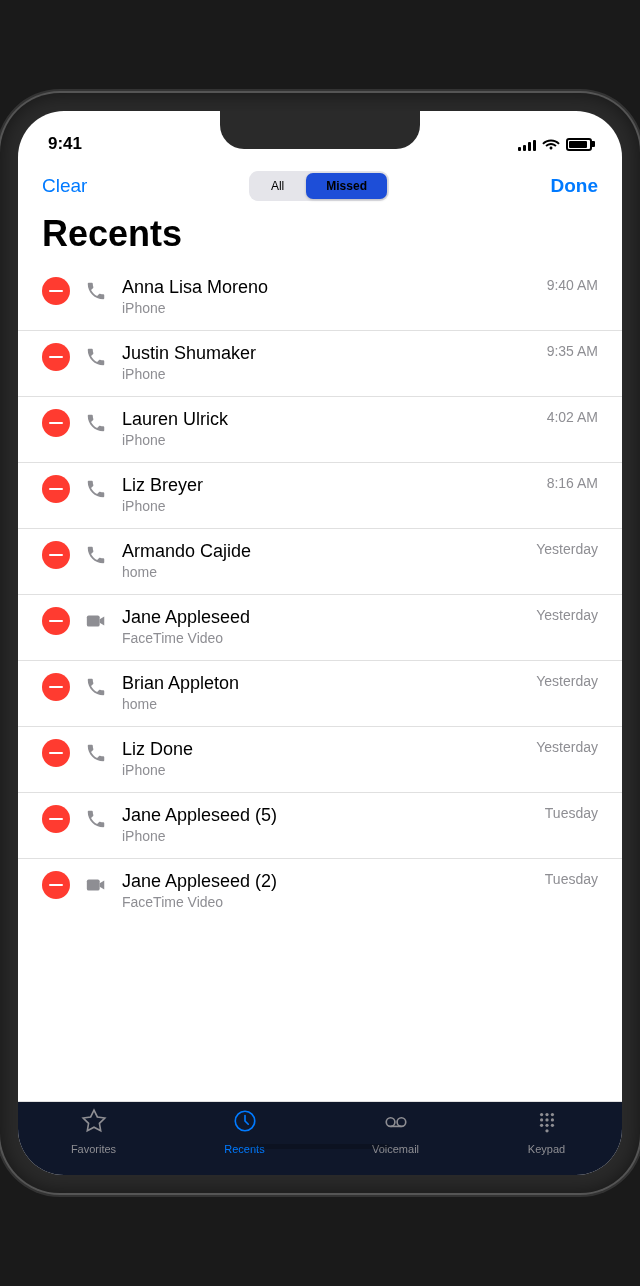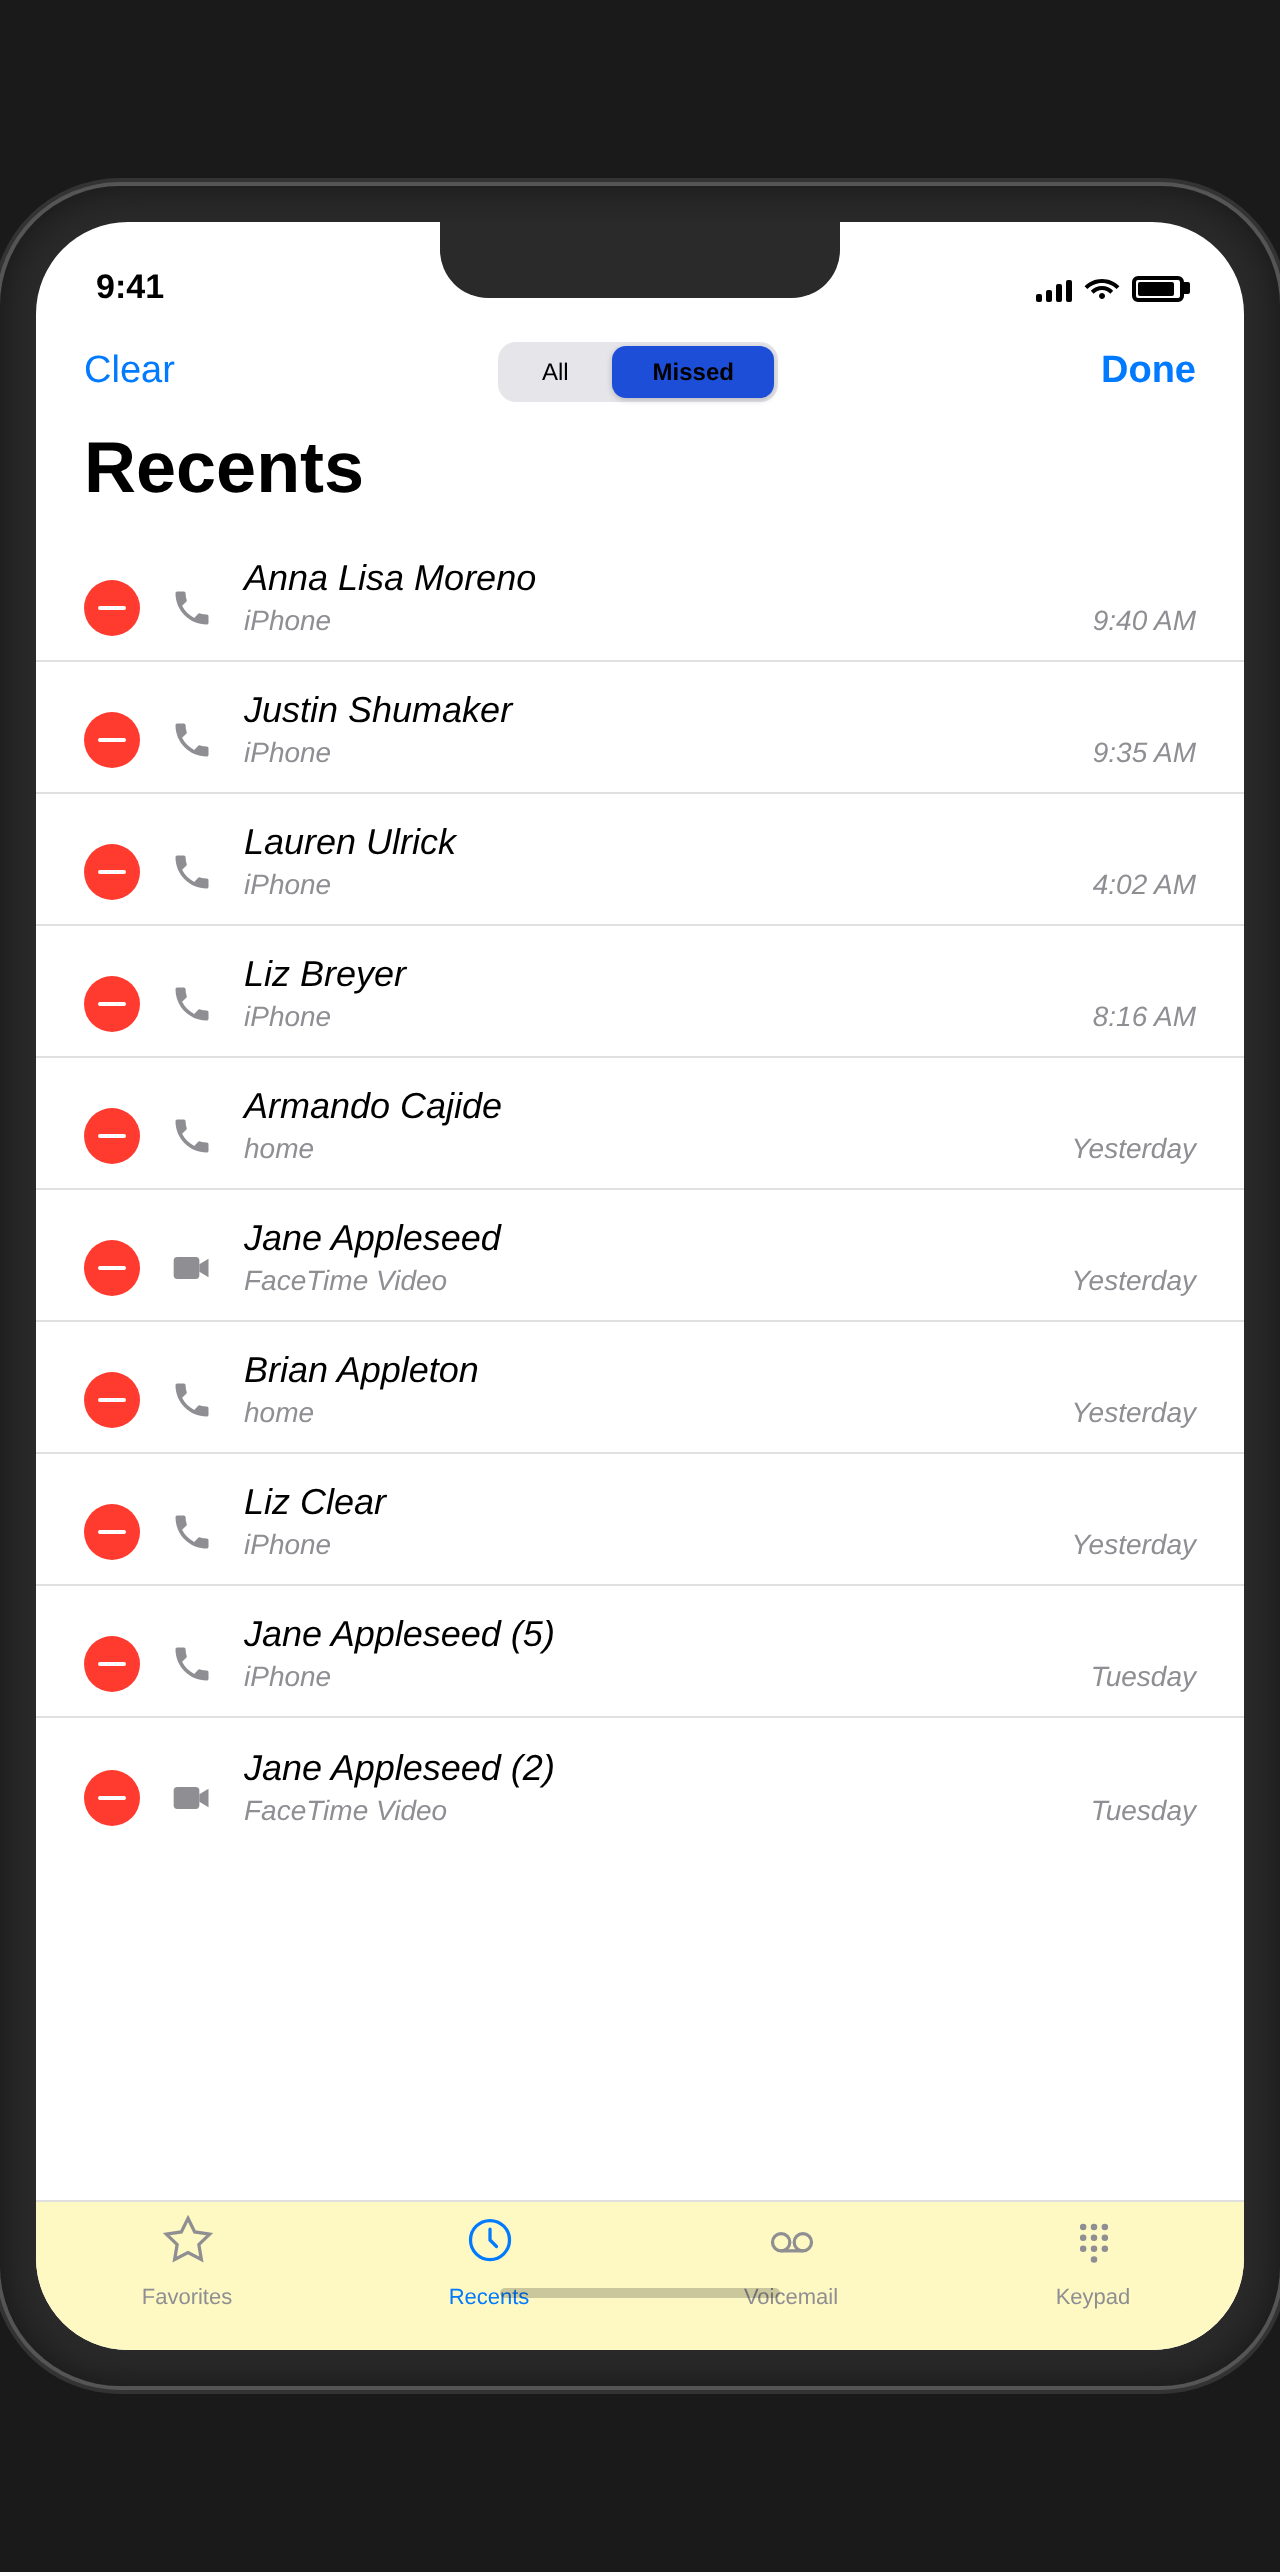--- a/index.html
+++ b/index.html
@@ -149,26 +149,25 @@
       padding: 6px 24px 10px;
       color: #000;
     }
     
     .call-list {
       flex: 1;
       overflow-y: auto;
     }
     .call-item {
       display: flex;
-      align-items: flex-end;
+      align-items: flex-start;
       padding: 12px 24px;
       border-bottom: 1px solid #e0e0e0;
       gap: 12px;
       min-height: 66px;
-      font-style: italic;
     }
     .delete-btn {
       width: 28px;
       height: 28px;
       background: #ff3b30;
       border-radius: 50%;
       display: flex;
       align-items: center;
       justify-content: center;
       flex-shrink: 0;
@@ -208,21 +207,21 @@
       margin-left: auto;
       flex-shrink: 0;
     }
     
     .tab-bar {
       display: flex;
       justify-content: space-around;
       align-items: center;
       padding: 6px 0 20px;
       border-top: 1px solid #e0e0e0;
-      background: #fef9c3;
+      background: #0f172a;
     }
     .tab-item {
       display: flex;
       flex-direction: column;
       align-items: center;
       gap: 3px;
       cursor: pointer;
       flex: 1;
     }
     .tab-icon {
@@ -433,21 +432,21 @@
           <div class="call-item">
             <div class="delete-btn">
               <div class="delete-btn-line"></div>
             </div>
             <div class="call-type-icon">
               <svg class="phone-svg" viewBox="0 0 24 24" fill="none">
                 <path d="M6.6 10.8c1.4 2.8 3.8 5.1 6.6 6.6l2.2-2.2c.3-.3.7-.4 1-.2 1.1.4 2.3.6 3.6.6.6 0 1 .4 1 1V20c0 .6-.4 1-1 1-9.4 0-17-7.6-17-17 0-.6.4-1 1-1h3.5c.6 0 1 .4 1 1 0 1.3.2 2.5.6 3.6.1.3 0 .7-.2 1L6.6 10.8z" fill="#8e8e93"></path>
               </svg>
             </div>
             <div class="call-info">
-              <div class="call-name">Liz Clear</div>
+              <div class="call-name">Liz Done</div>
               <div class="call-type">iPhone</div>
             </div>
             <div class="call-time">Yesterday</div>
           </div>
 
           <div class="call-item">
             <div class="delete-btn">
               <div class="delete-btn-line"></div>
             </div>
             <div class="call-type-icon">

